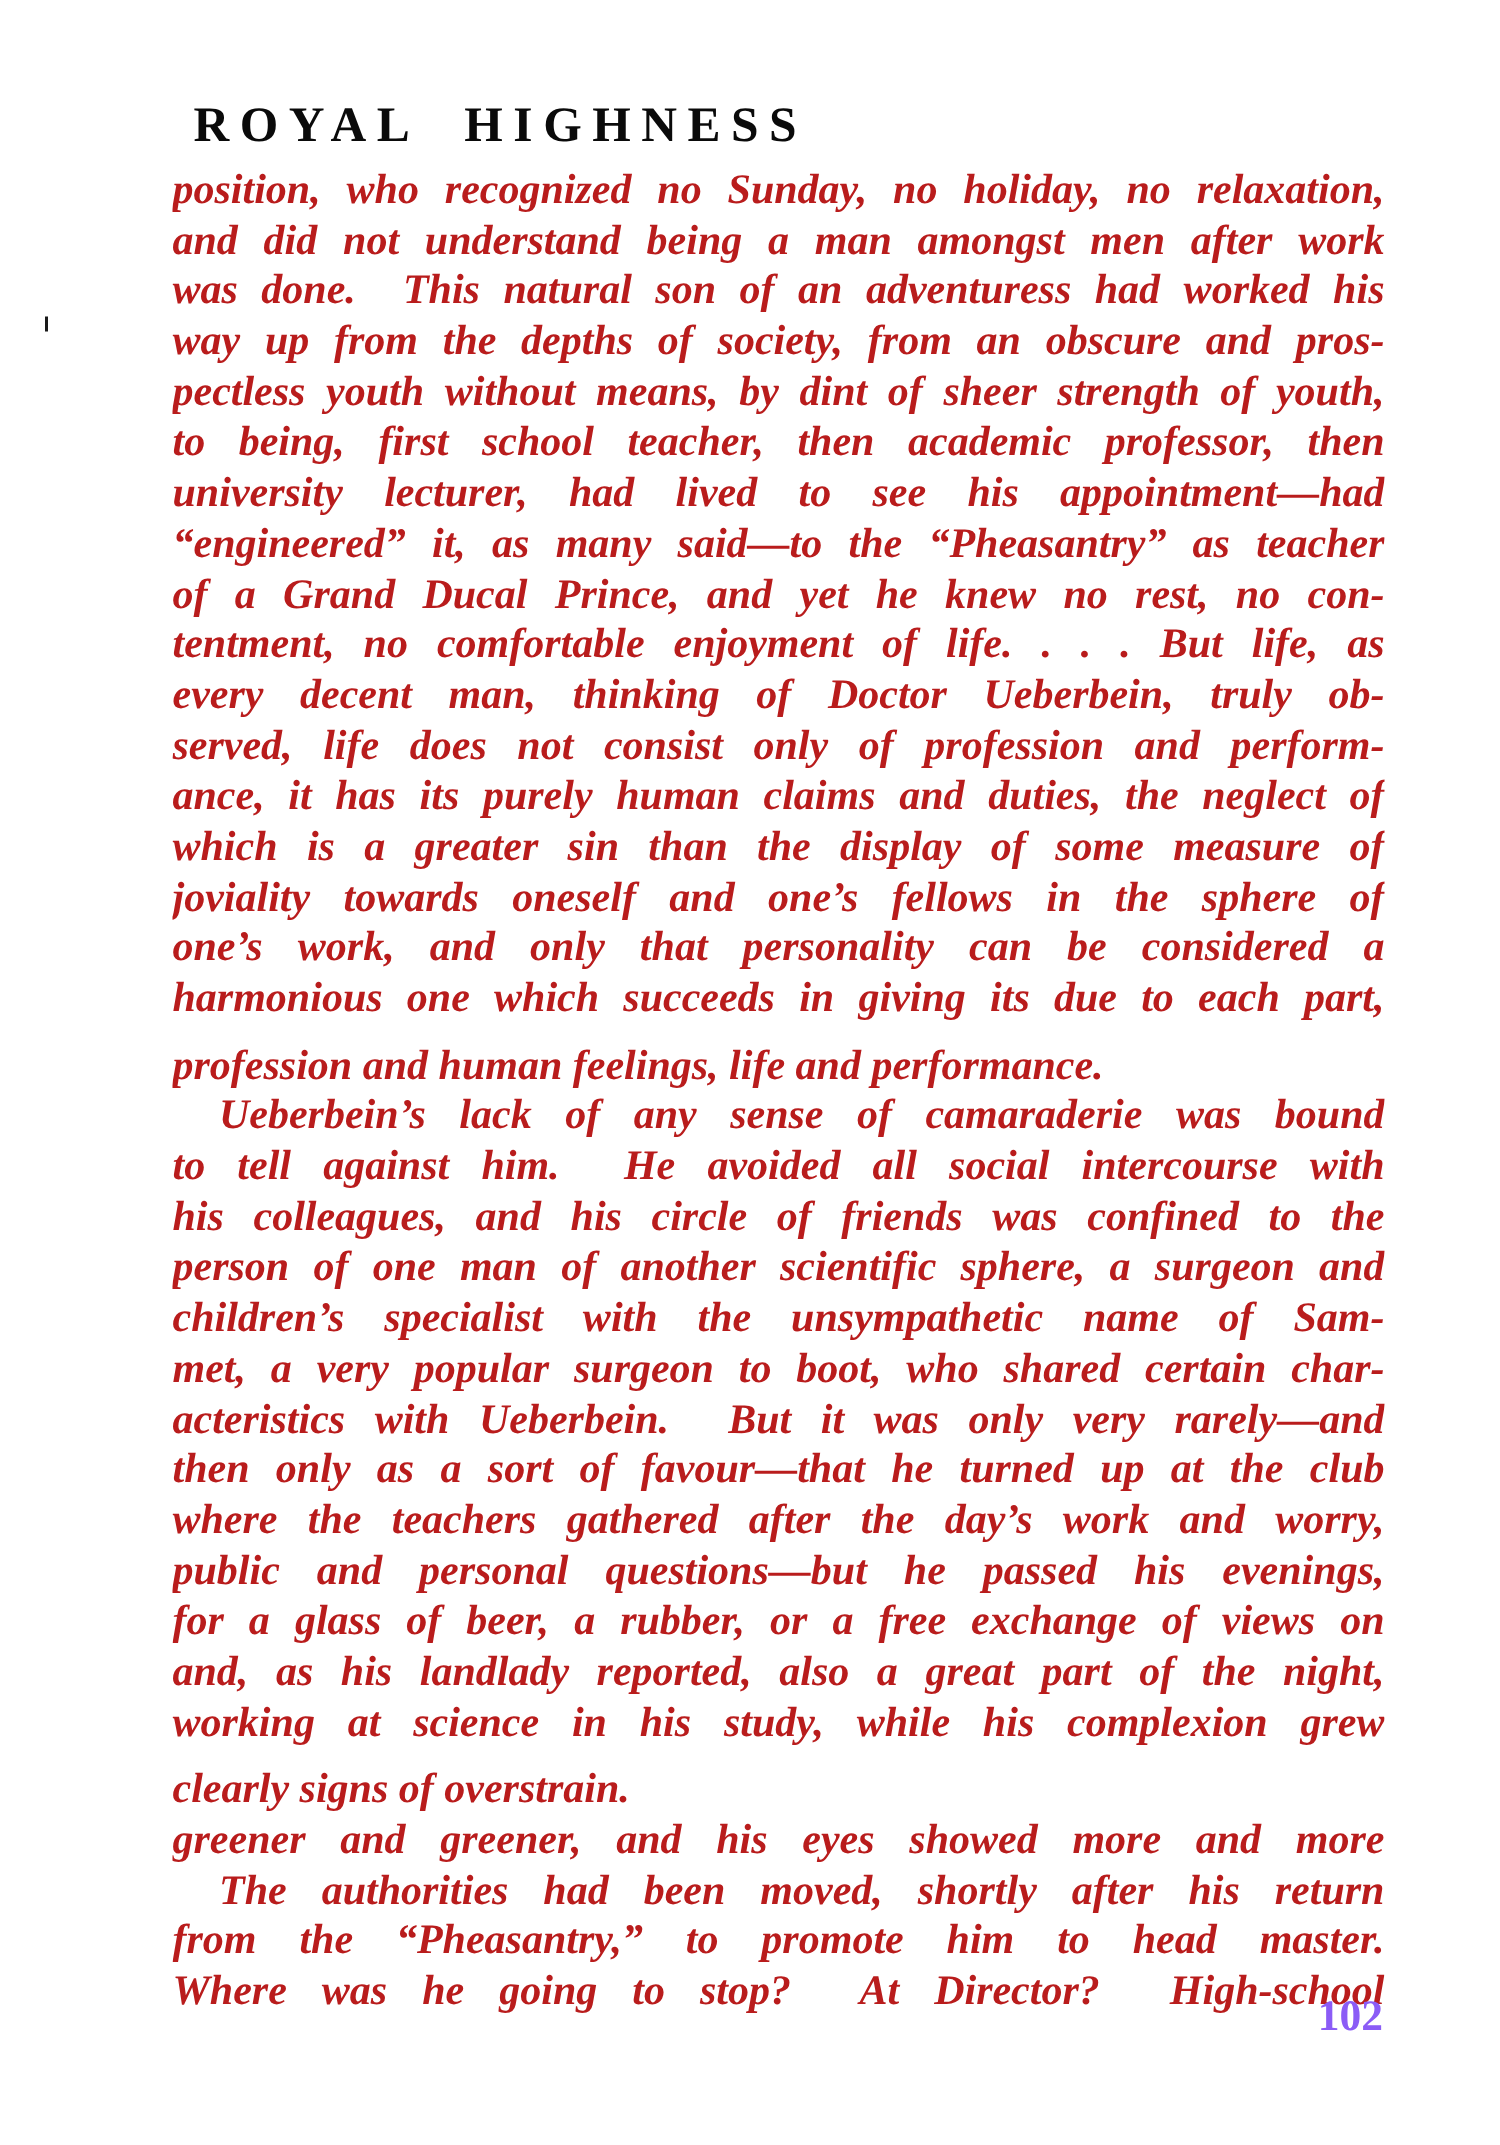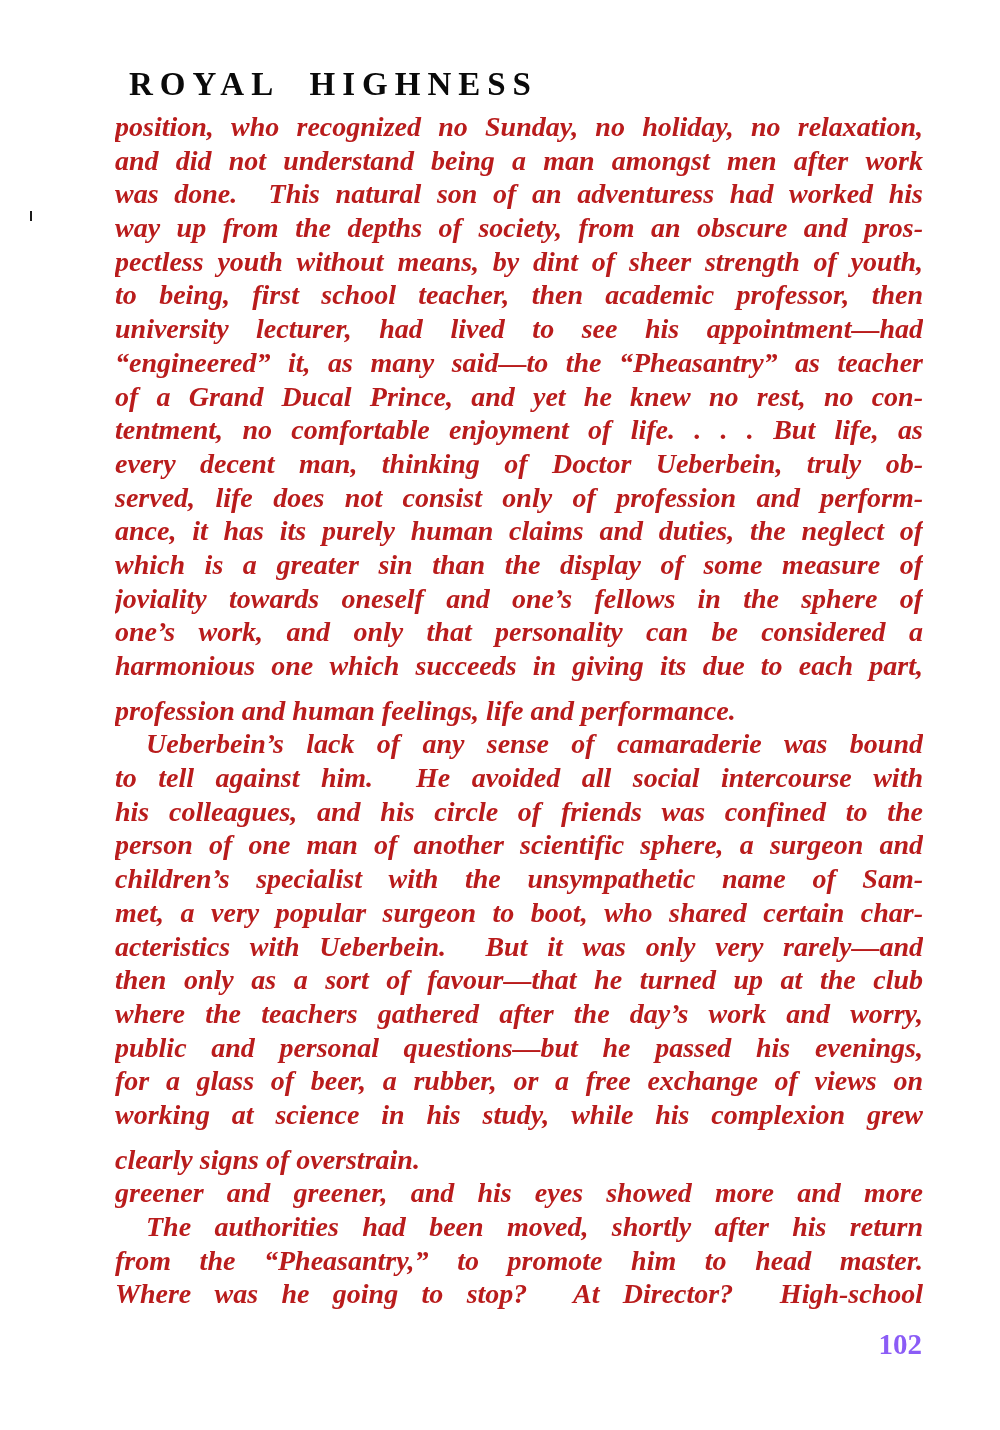--- a/index.html
+++ b/index.html
@@ -99,20 +99,21 @@
       <div class="line">to tell against him.&nbsp; He avoided all social intercourse with</div>
       <div class="line">his colleagues, and his circle of friends was confined to the</div>
       <div class="line">person of one man of another scientific sphere, a surgeon and</div>
       <div class="line">children’s specialist with the unsympathetic name of Sam-</div>
       <div class="line">met, a very popular surgeon to boot, who shared certain char-</div>
       <div class="line">acteristics with Ueberbein.&nbsp; But it was only very rarely—and</div>
       <div class="line">then only as a sort of favour—that he turned up at the club</div>
       <div class="line">where the teachers gathered after the day’s work and worry,</div>
       <div class="line">public and personal questions—but he passed his evenings,</div>
       <div class="line">for a glass of beer, a rubber, or a free exchange of views on</div>
+      <div class="line">and, as his landlady reported, also a great part of the night,</div>
       <div class="line">working at science in his study, while his complexion grew</div>
       <div class="line para-end">clearly signs of overstrain.</div>
       <div class="line">greener and greener, and his eyes showed more and more</div>
       <div class="line indent">The authorities had been moved, shortly after his return</div>
       <div class="line">from the “Pheasantry,” to promote him to head master.</div>
       <div class="line">Where was he going to stop?&nbsp; At Director?&nbsp; High-school</div>
     </main>
   <div class="page-number">102</div>
 </div>
 

